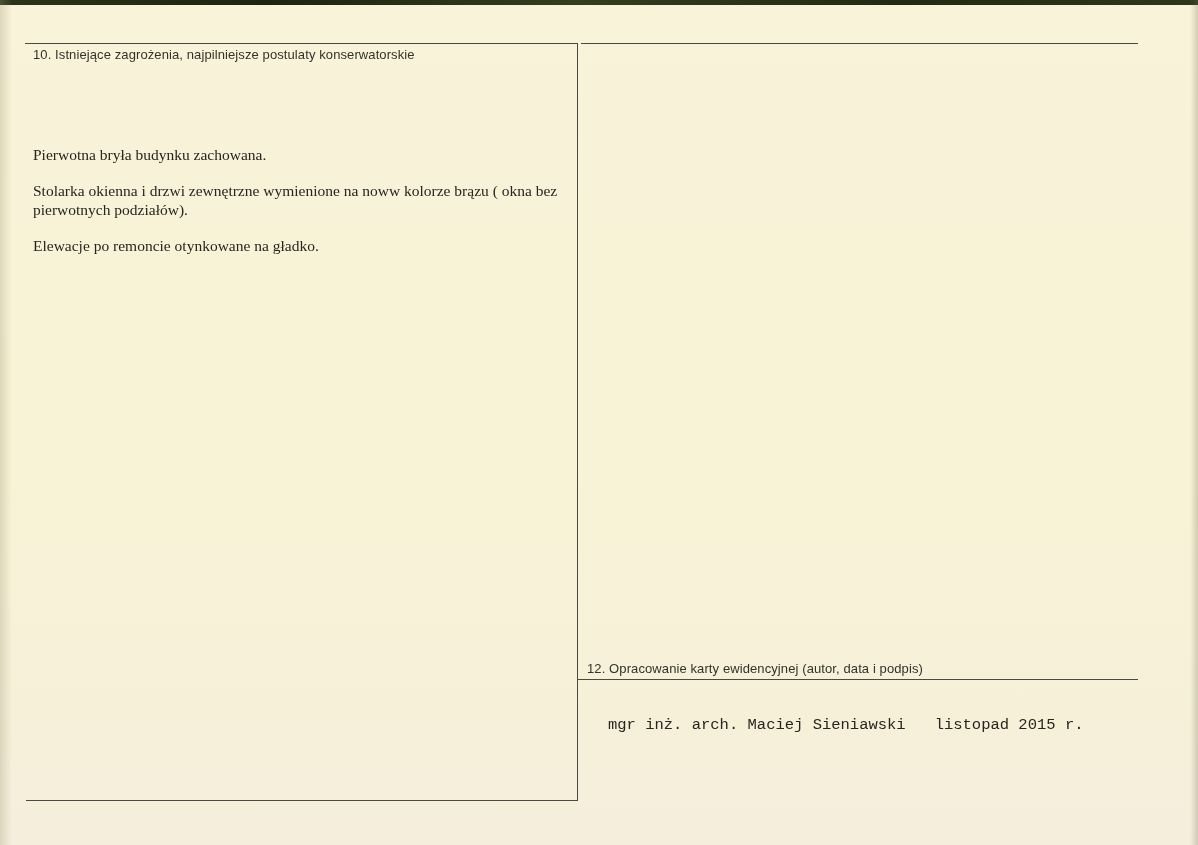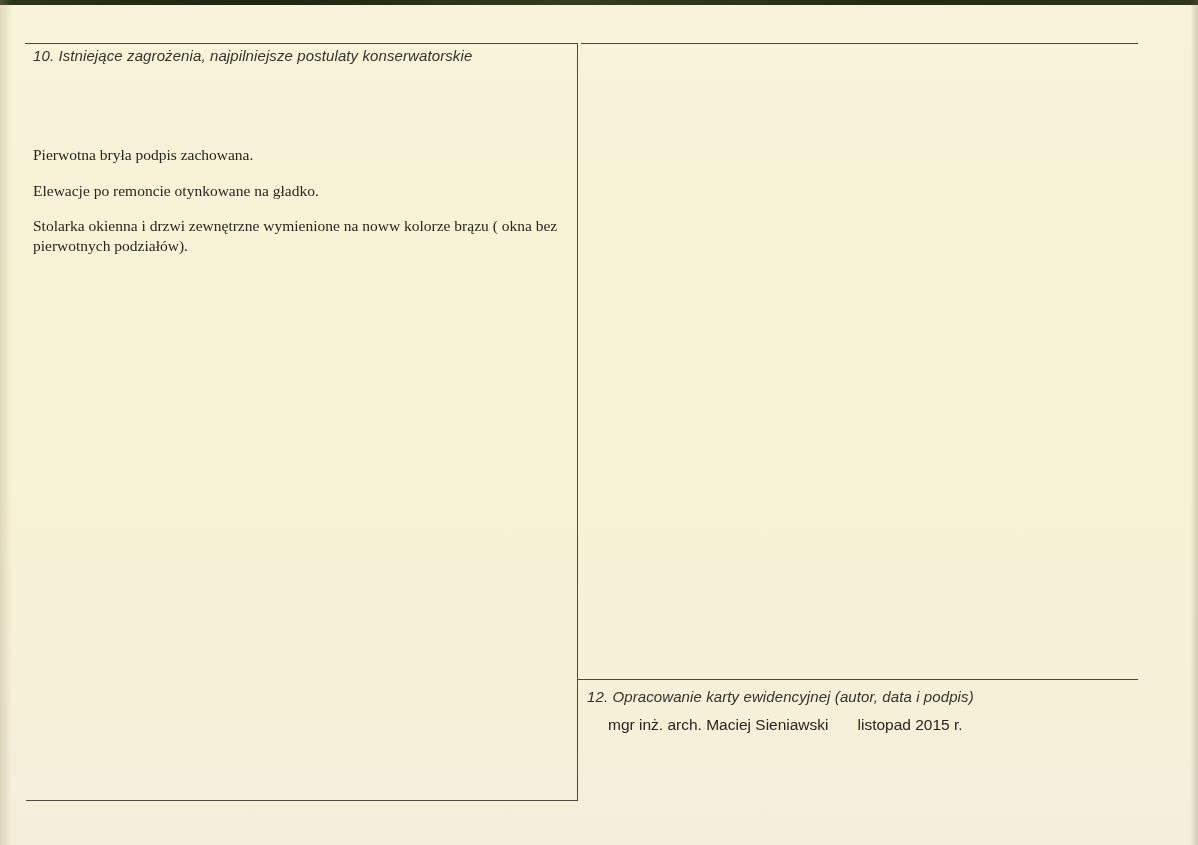--- a/index.html
+++ b/index.html
@@ -46,48 +46,47 @@
     background: #4b4a40;
   }
   .rule-top-left   { left: 25px;  top: 43px;  width: 552px; }
   .rule-top-right  { left: 581px; top: 43px;  width: 557px; }
   .divider         { left: 577px; top: 43px;  height: 758px; }
   .rule-bottom-left{ left: 26px;  top: 800px; width: 551px; }
   .rule-sec12      { left: 578px; top: 679px; width: 560px; }
   
   .field-label {
     position: absolute;
-    font-size: 15px;
+    font-size: 13px;
     letter-spacing: 0.1px;
     color: #33322b;
     white-space: nowrap;
-    font-style: italic;
   }
   .label-10 { left: 33px;  top: 47px; }
   .label-11 { left: 586px; top: 47px; }
-  .label-12 { left: 587px; top: 688px; text-align: right; }
+  .label-12 { left: 587px; top: 661px; text-align: right; }
   .sec10-body {
     position: absolute;
     left: 33px;
     top: 145px;
     width: 548px;
     font-family: "Liberation Serif", serif;
     font-size: 15.5px;
     line-height: 19.5px;
     color: #27251e;
   }
   .sec10-body p {
     margin: 0 0 16px 0;
     white-space: pre-line;
   }
   .sec12-credit {
     position: absolute;
     left: 608px;
     top: 716px;
-    font-family: Liberation Sans, sans-serif;
+    font-family: Liberation Mono, monospace;
     font-size: 15.5px;
     color: #27251e;
     white-space: nowrap;
   }
   .sec12-credit .date { margin-left: 29px; }
 </style>
 </head>
 <body>
 
 <div class="scan">
@@ -97,24 +96,24 @@
   <div class="edge-right"></div>
 
   <div class="rule rule-top-left"></div>
   <div class="rule rule-top-right"></div>
   <div class="vrule divider"></div>
   <div class="rule rule-bottom-left"></div>
   <div class="rule rule-sec12"></div>
 
   <div class="field-label label-10">10. Istniejące zagrożenia, najpilniejsze postulaty konserwatorskie</div>
   <div class="sec10-body">
-    <p>Pierwotna bryła podpis zachowana.</p>
-    <p>Elewacje po remoncie otynkowane na gładko.</p>
+    <p>Pierwotna bryła budynku zachowana.</p>
     <p>Stolarka okienna i drzwi zewnętrzne wymienione na noww kolorze brązu ( okna bez
 pierwotnych podziałów).</p>
+    <p>Elewacje po remoncie otynkowane na gładko.</p>
   </div>
 
 
   <div class="field-label label-12">12. Opracowanie karty ewidencyjnej (autor, data i podpis)</div>
   <div class="sec12-credit">
     <span>mgr inż. arch. Maciej Sieniawski</span><span class="date">listopad 2015 r.</span>
   </div>
 
 </div>
 

